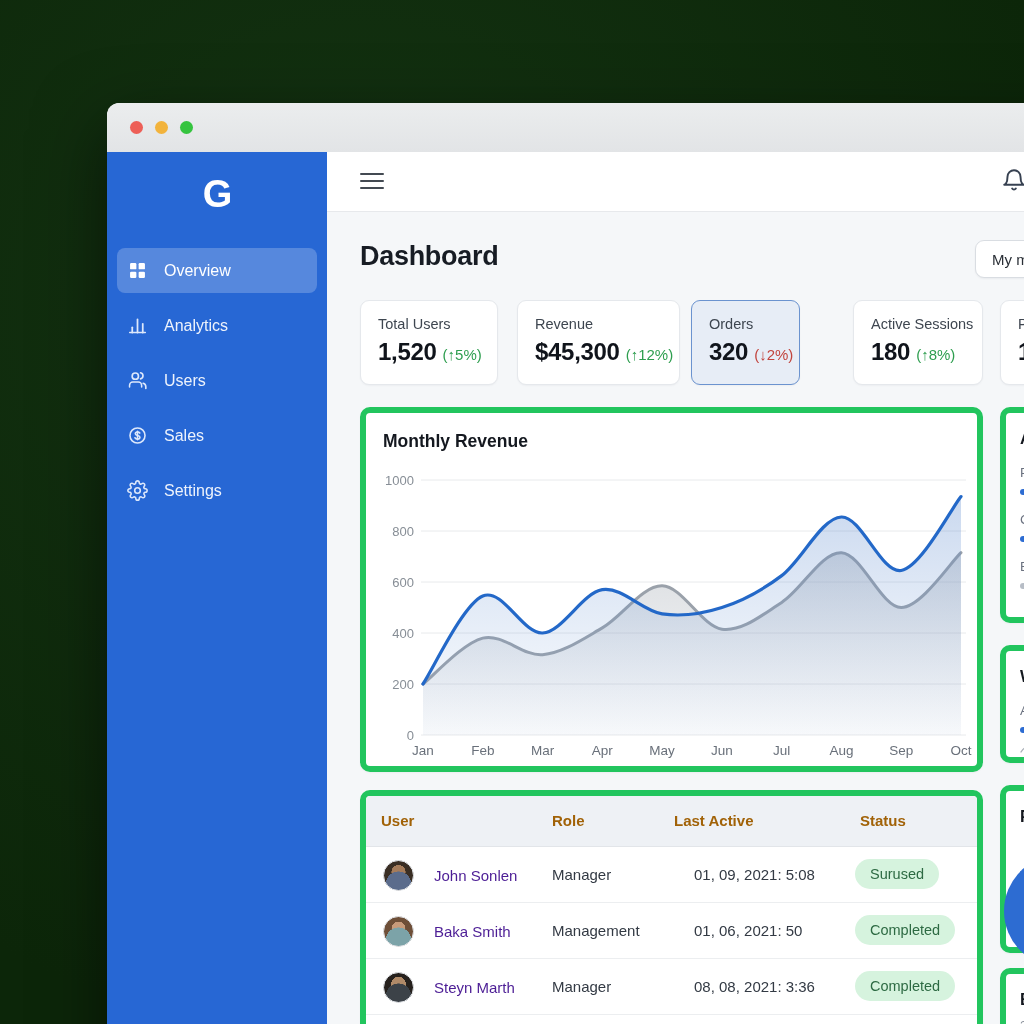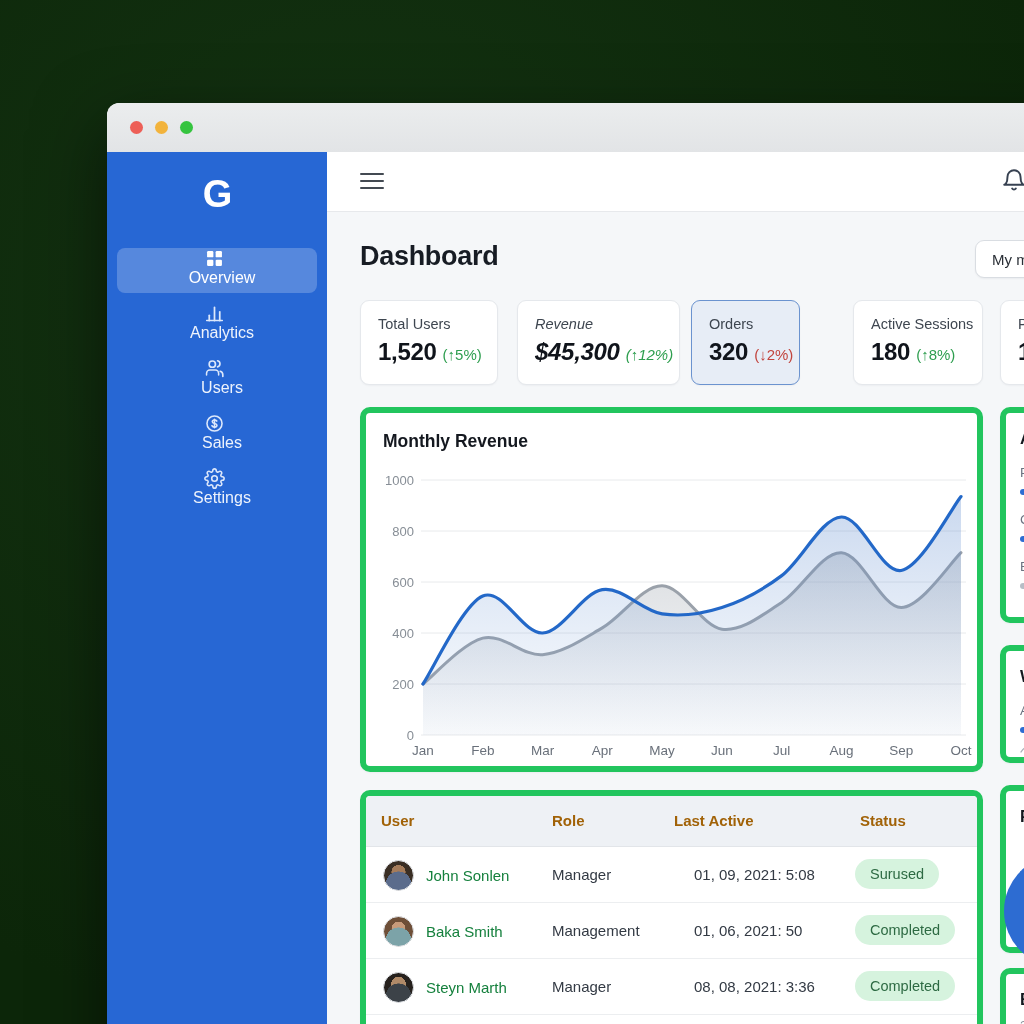--- a/index.html
+++ b/index.html
@@ -9,21 +9,21 @@
   
   .titlebar{position:absolute;left:0;top:0;right:0;height:49px;background:linear-gradient(#ebedee,#e2e4e6);border-bottom:1px solid #cdd0d2;border-radius:12px 0 0 0;}
   .dot{position:absolute;top:18px;width:13px;height:13px;border-radius:50%;}
   .dot.red{left:23px;background:#ed5f57;}
   .dot.yellow{left:48px;background:#f2b33c;}
   .dot.green{left:73px;background:#35c43f;}
   
   .sidebar{position:absolute;left:0;top:49px;width:220px;height:1031px;background:#2767d4;}
   .logo{margin-top:16px;height:52px;display:flex;align-items:center;justify-content:center;color:#fff;font-size:38px;font-weight:800;letter-spacing:-1px;}
   .nav{margin-top:28px;}
-  .nav-item{display:flex;align-items:center;height:45px;margin:0 10px 10px 10px;padding-left:10px;border-radius:8px;color:rgba(255,255,255,.92);font-size:16px;cursor:pointer;flex-direction:column;}
+  .nav-item{display:flex;align-items:center;height:45px;margin:0 10px 10px 10px;padding-left:10px;border-radius:8px;color:rgba(255,255,255,.92);font-size:16px;cursor:pointer;}
   .nav-item.active{background:rgba(255,255,255,.22);color:#fff;}
   .nav-item .nicon{width:21px;height:21px;margin-right:16px;flex:0 0 auto;}
   .nav-item .nicon svg{width:21px;height:21px;display:block;}
   
   .main{position:absolute;left:220px;top:49px;width:840px;height:1031px;background:#f5f7f9;}
   .header{position:absolute;left:0;top:0;right:0;height:59px;background:#fff;border-bottom:1px solid #e7e9ec;}
   .hamburger{position:absolute;left:33px;top:21px;width:24px;height:17px;cursor:pointer;}
   .hamburger span{display:block;height:2.4px;background:#434a52;border-radius:2px;margin-bottom:4.6px;}
   .bell{position:absolute;left:674px;top:16px;width:26px;height:26px;cursor:pointer;}
   .content{position:absolute;left:0;top:59px;right:0;bottom:0;}
@@ -43,21 +43,21 @@
   .chart-card{left:33px;top:196px;width:623px;height:365px;}
   .chart-title{position:absolute;left:17px;top:18px;font-size:17.5px;font-weight:700;color:#14181f;}
   .chart-svg{position:absolute;left:0;top:50px;width:623px;height:310px;}
   
   .table-card{left:33px;top:579px;width:623px;height:330px;overflow:hidden;padding:0;}
   .t-header{position:relative;height:50px;background:#eef1f5;border-bottom:1px solid #e2e5e9;}
   .t-header .th{position:absolute;top:16px;font-size:15px;font-weight:700;color:#a16207;}
   .t-row{position:relative;height:55px;border-bottom:1px solid #eceef0;background:#fff;cursor:pointer;}
   .t-cell{position:absolute;top:19px;font-size:15px;color:#333a44;}
   .t-user{display:flex;align-items:center;top:13px !important;}
-  .t-name{margin-left:12px;font-size:15px;color:#15803d;}
+  .t-name{margin-left:20px;font-size:15px;color:#4c1d95;}
   .avatar{width:29px;height:29px;border-radius:50%;flex:0 0 auto;border:1px solid #e3e6ea;}
   .avatar.a1{background:radial-gradient(circle at 50% 80%,#5b6c8c 0 46%,transparent 47%),radial-gradient(circle at 50% 38%,#a57c5b 0 30%,transparent 31%),#3a2e24;}
   .avatar.a2{background:radial-gradient(circle at 50% 80%,#7ca3a8 0 46%,transparent 47%),radial-gradient(circle at 50% 40%,#c79b7b 0 30%,transparent 31%),#6e4f38;}
   .avatar.a3{background:radial-gradient(circle at 50% 80%,#3c4248 0 46%,transparent 47%),radial-gradient(circle at 50% 38%,#b08a68 0 31%,transparent 32%),#26211d;}
   .avatar.a4{background:radial-gradient(circle at 50% 45%,#9a8f80 0 40%,transparent 41%),#6f6a60;}
   .badge{display:inline-block;height:30px;line-height:30px;padding:0 15px;border-radius:16px;background:#d6f3de;color:#2d6a43;font-size:14.5px;}
   
   .panel{left:673px;width:200px;padding:16px 14px;box-sizing:border-box;}
   .panel-h{font-size:16.5px;font-weight:700;color:#14181f;}
   .p-label{font-size:13.5px;color:#6b7280;margin-top:17px;}
@@ -155,21 +155,21 @@
         <div class="page-title">Dashboard</div>
         <div class="menu-btn">
           <span>My mu</span>
         </div>
 
         <div id="stats">
             <div class="stat-card" style="left: 33px; width: 138px;">
               <div class="stat-label">Total Users</div>
               <div class="stat-line"><span class="stat-value">1,520</span><span class="stat-delta trend-up">(↑5%)</span></div>
             </div>
-            <div class="stat-card" style="left: 190px; width: 163px; font-style: italic;">
+            <div class="stat-card" style="left: 190px; width: 163px;">
               <div class="stat-label">Revenue</div>
               <div class="stat-line"><span class="stat-value">$45,300</span><span class="stat-delta trend-up">(↑12%)</span></div>
             </div>
             <div class="stat-card highlight" style="left: 364px; width: 109px;">
               <div class="stat-label">Orders</div>
               <div class="stat-line"><span class="stat-value">320</span><span class="stat-delta trend-down">(↓2%)</span></div>
             </div>
             <div class="stat-card" style="left: 526px; width: 130px;">
               <div class="stat-label">Active Sessions</div>
               <div class="stat-line"><span class="stat-value">180</span><span class="stat-delta trend-up">(↑8%)</span></div>

